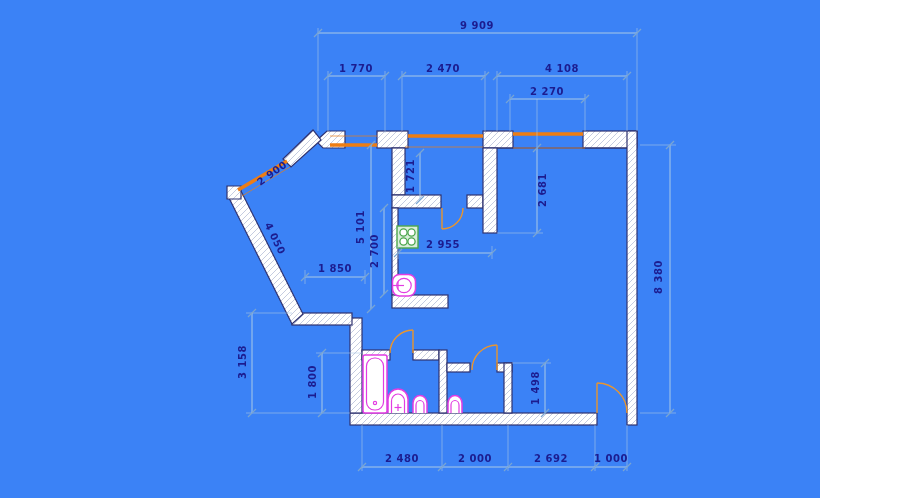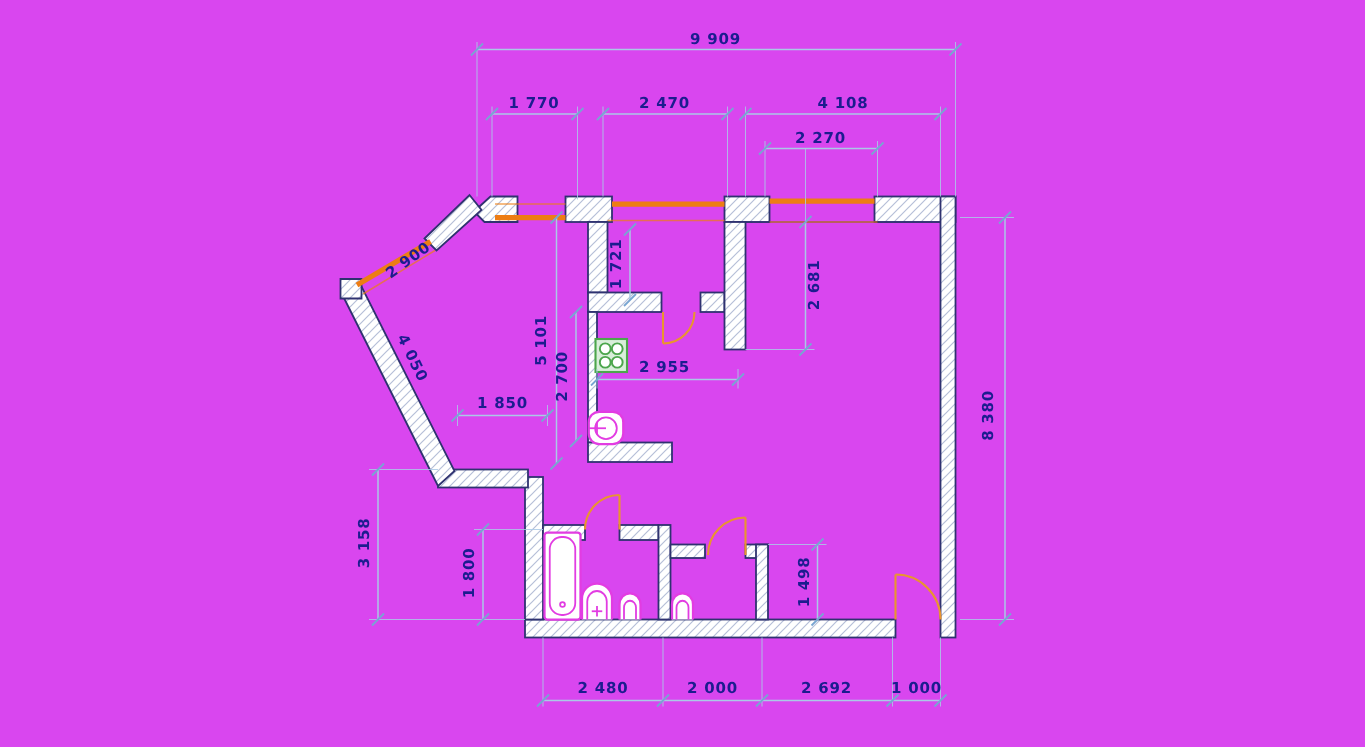--- a/index.html
+++ b/index.html
@@ -1,17 +1,17 @@
 <!DOCTYPE html>
 <html style="--c-background: #ffffff; --c-wall_outline: #2f3270; --c-wall_hatch: #b6bfd8; --c-dimension_line: #aac9e6; --c-dimension_text: #1c1c8f; --c-window: #ed7d14; --c-door: #e9952e; --c-plumbing_fixture: #e23ce2; --c-stove: #4ca64c;"><head>
 <meta charset="utf-8">
 <title>Floor plan</title>
 <style>
   html,body{margin:0;padding:0;background:#fff;}
-  .page{position:relative;width:910px;height:498px;background:#d946ef;overflow:hidden;
+  .page{position:relative;width:820px;height:498px;background:#3b82f6;overflow:hidden;
         font-family:"DejaVu Sans",sans-serif;}
   svg{display:block;}
   .wall{fill:url(#hatch);stroke:var(--c-wall_outline,#2f3270);stroke-width:1.2;}
   .thin{stroke:var(--c-wall_outline,#2f3270);stroke-width:0.8;fill:none;}
   .win{stroke:var(--c-window,#ed7d14);stroke-width:3.5;fill:none;}
   .win-thin{stroke:var(--c-window,#ed7d14);stroke-width:1;fill:none;opacity:.7;}
   .door{stroke:var(--c-door,#e9952e);stroke-width:1.4;fill:none;}
   .dim{stroke:var(--c-dimension_line,#aac9e6);stroke-width:1;fill:none;}
   .ext{stroke:var(--c-dimension_line,#aac9e6);stroke-width:0.7;fill:none;opacity:.85;}
   .tick{stroke:#79a5d2;stroke-width:1.2;}

